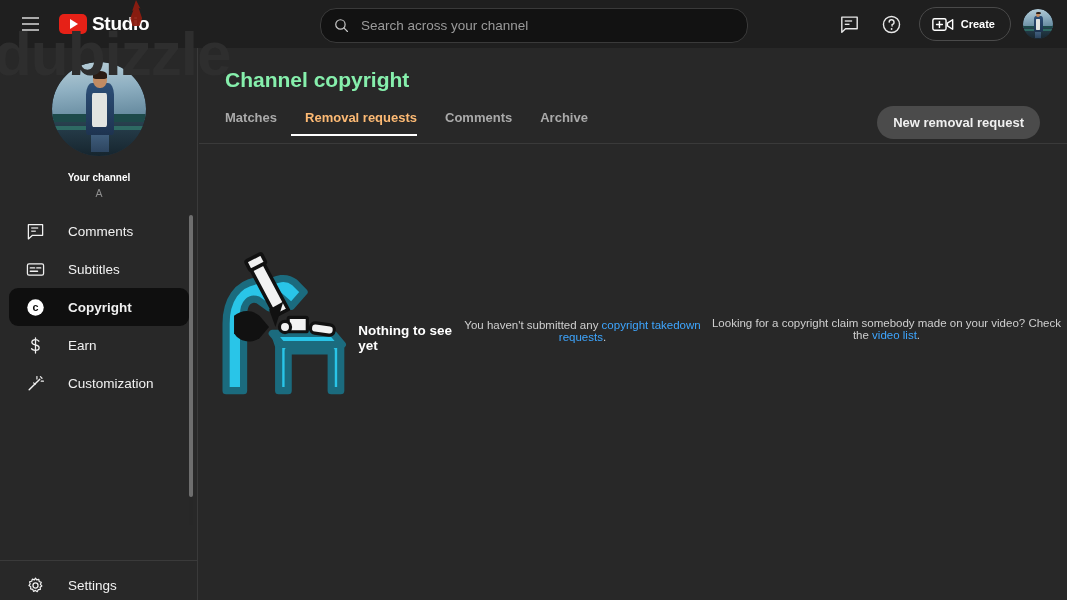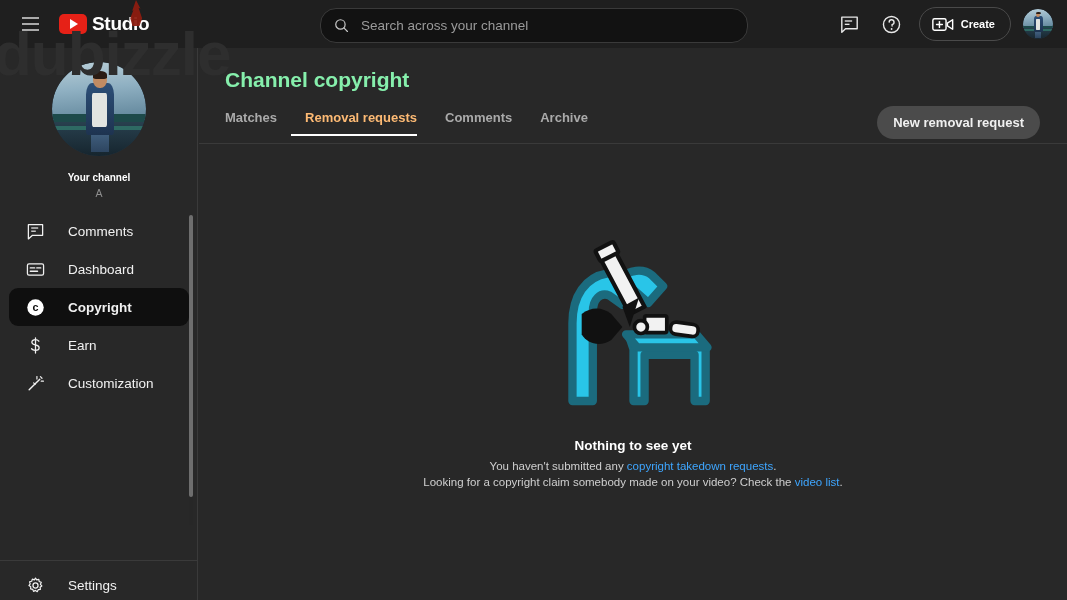--- a/index.html
+++ b/index.html
@@ -213,21 +213,21 @@
   #new-removal-btn {
     position: absolute; right: 27px; top: 58px;
     height: 33px; border-radius: 17px; background: #4b4b4b;
     display: flex; align-items: center; padding: 6px 16px; cursor: pointer;
   }
   #new-removal-label { color: #f0f0f0; font-size: 13px; font-weight: bold; }
 
   
   #empty {
     position: absolute; left: 0; top: 190px; width: 868px;
-    display: flex; flex-direction: column; align-items: center;
+    display: flex; flex-direction: row; align-items: center;
   }
   #illo { width: 185px; height: 178px; }
   #empty-title {
     margin-top: 22px; color: #fff; font-size: 13.5px; font-weight: bold;
   }
   #empty-l1, #empty-l2 {
     margin-top: 7px; color: #cfcfcf; font-size: 11.5px; text-align: center;
   }
   #empty-l2 { margin-top: 4px; }
   .link { color: #3ea6ff; cursor: pointer; }
@@ -345,21 +345,21 @@
 
     <div class="nav-item">
       <span class="nav-ico">
         <svg width="19" height="19" viewBox="0 0 24 24">
           <rect x="1.8" y="5" width="20.4" height="14" rx="2" fill="none" stroke="#f1f1f1" stroke-width="1.6"></rect>
           <line x1="5.4" y1="10" x2="11" y2="10" stroke="#f1f1f1" stroke-width="1.7" stroke-linecap="round"></line>
           <line x1="13.6" y1="10" x2="18.6" y2="10" stroke="#f1f1f1" stroke-width="1.7" stroke-linecap="round"></line>
           <line x1="5.4" y1="14.2" x2="14.6" y2="14.2" stroke="#f1f1f1" stroke-width="1.7" stroke-linecap="round"></line>
         </svg>
       </span>
-      <span class="nav-label">Dashboard</span>
+      <span class="nav-label">Subtitles</span>
     </div>
 
     <div class="nav-item active">
       <span class="nav-ico">
         <svg width="21" height="21" viewBox="0 0 24 24">
           <circle cx="12" cy="12" r="9.4" fill="#ffffff"></circle>
           <text x="12" y="16.4" font-family="Liberation Sans, sans-serif" font-size="12.4" font-weight="bold" fill="#0f0f0f" text-anchor="middle">c</text>
         </svg>
       </span>
       <span class="nav-label">Copyright</span>

